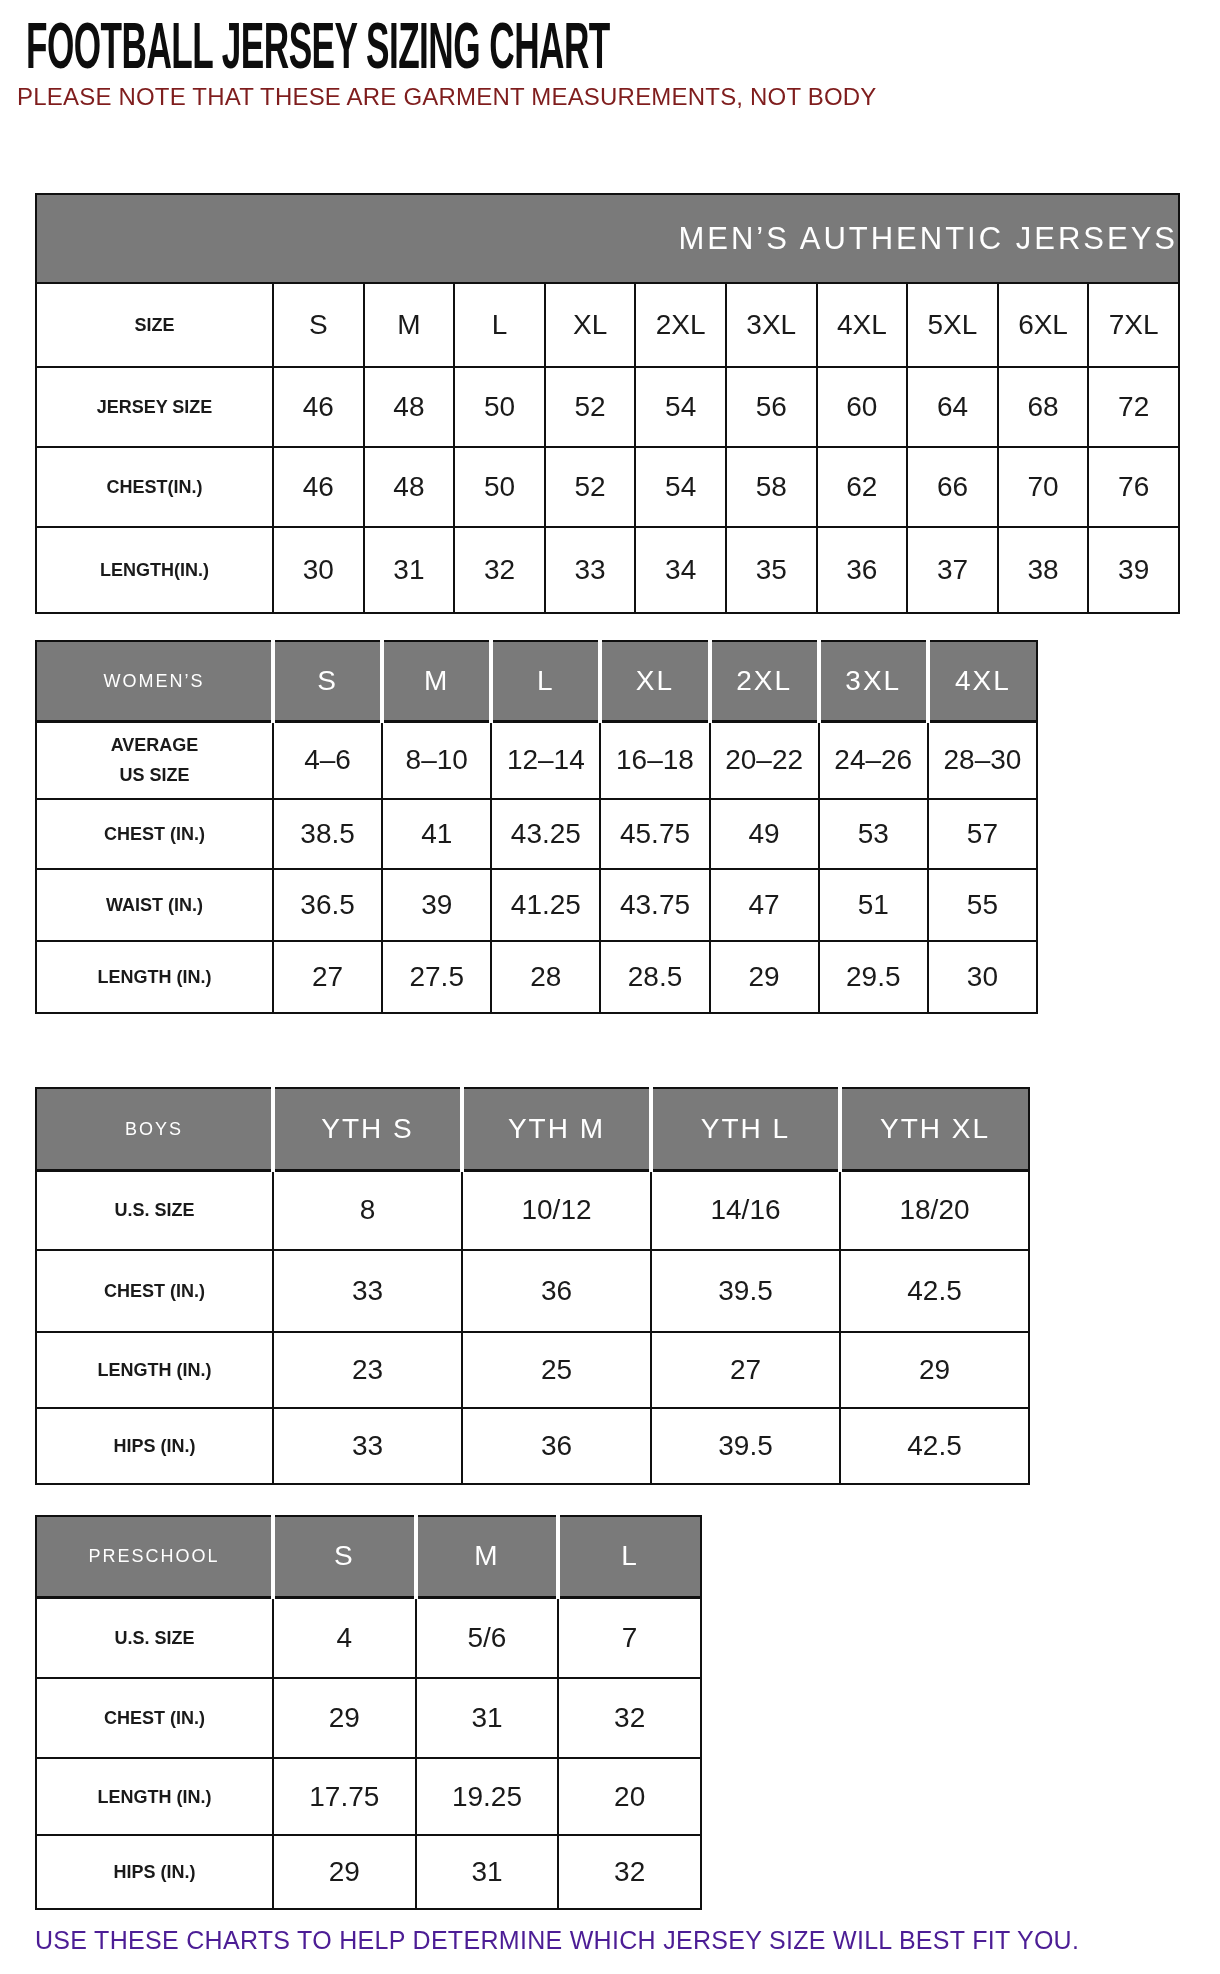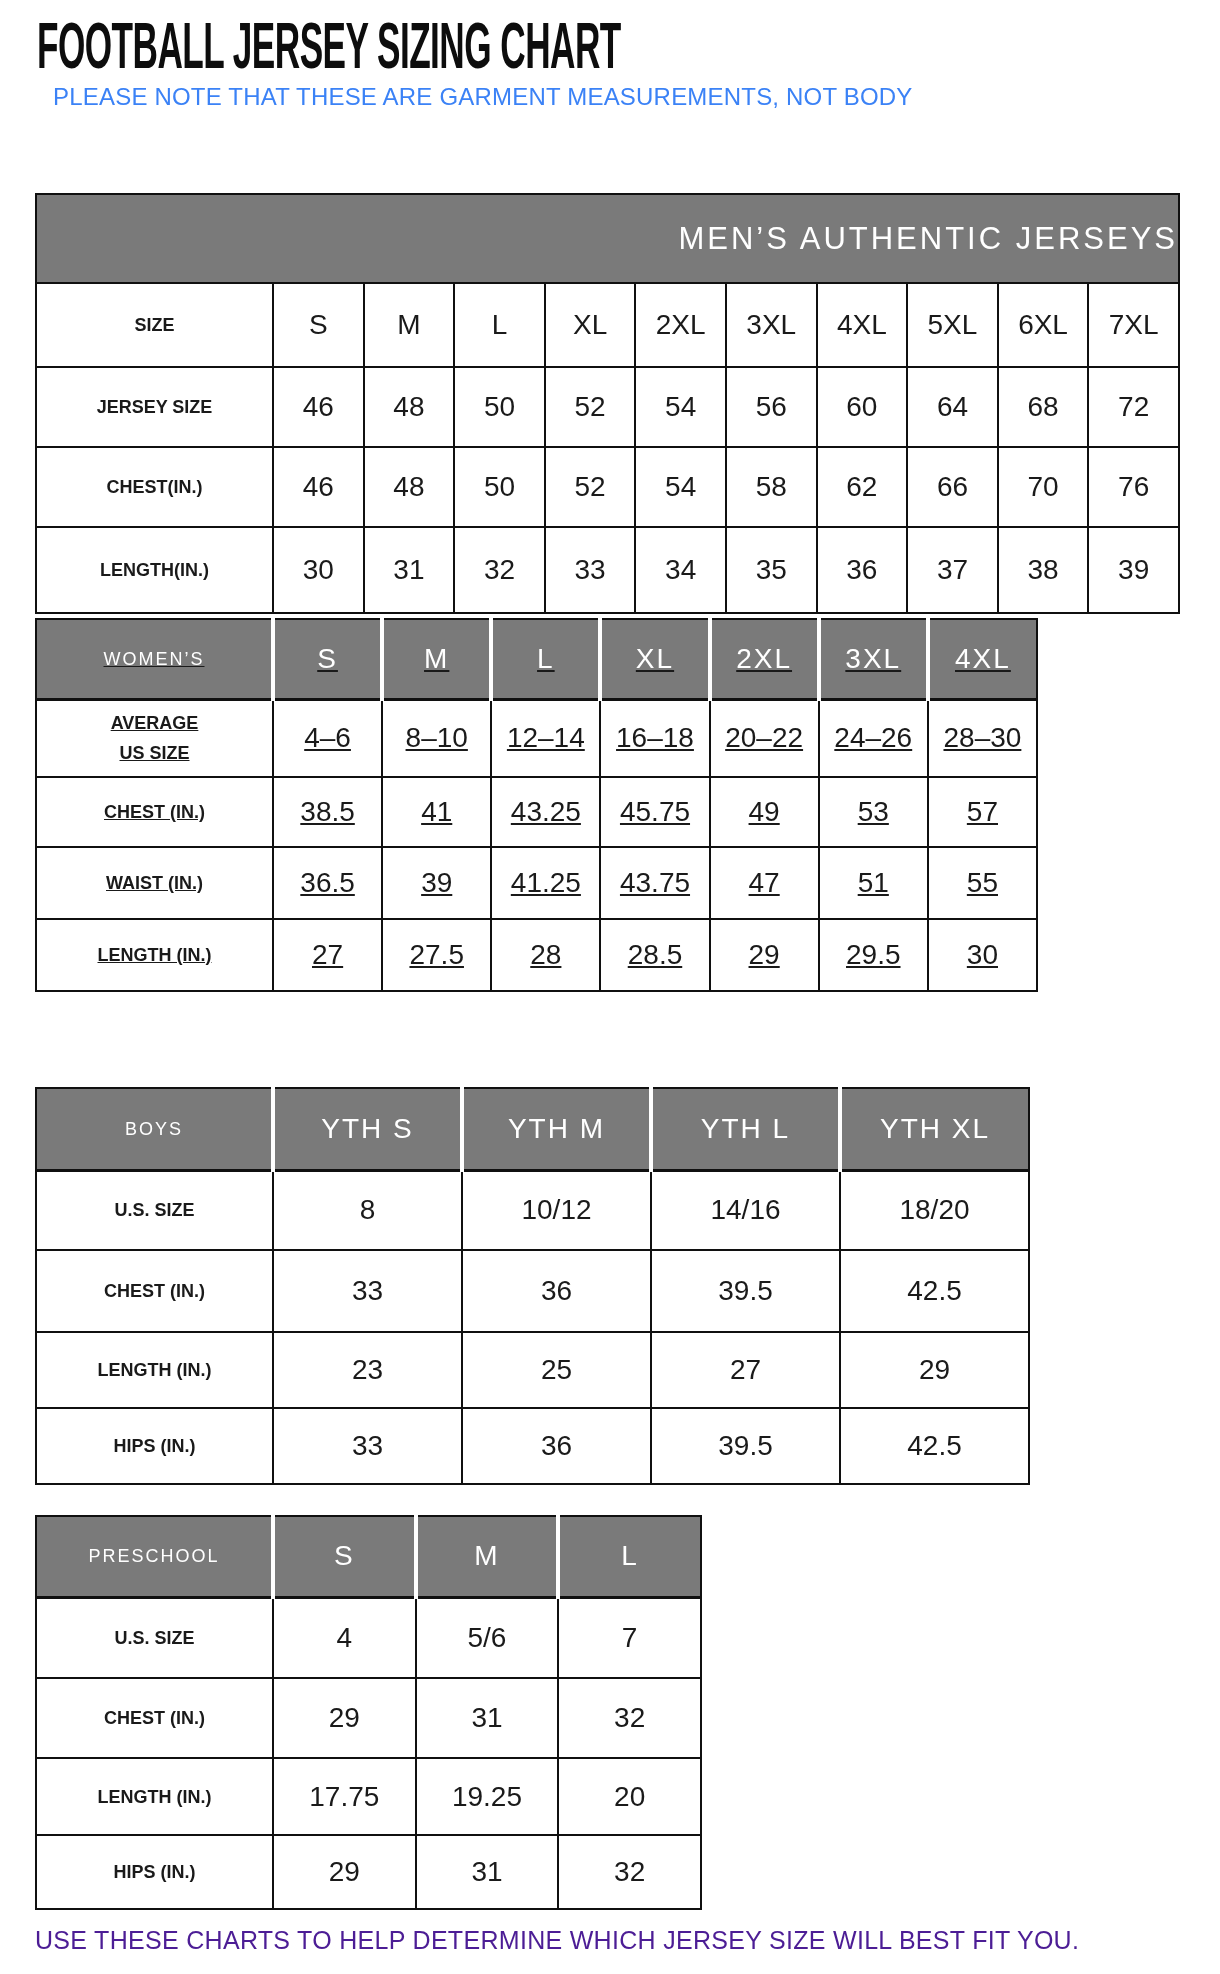--- a/index.html
+++ b/index.html
@@ -1,26 +1,26 @@
 <!DOCTYPE html>
 <html><head>
 <meta charset="utf-8">
 <style>
   html,body{margin:0;padding:0;background:#ffffff;}
   .page{position:relative;width:1220px;height:1974px;background:#ffffff;overflow:hidden;
         font-family:"Liberation Sans", sans-serif;color:#1a1a1a;}
 
   
-  .title{position:absolute;left:37px;top:14px;white-space:nowrap;text-align:right;}
+  .title{position:absolute;left:26px;top:14px;white-space:nowrap;text-align:right;}
   .title-inner{display:inline-block;font-size:64px;font-weight:700;color:#0d0d0d;
                letter-spacing:-1px;transform:scaleX(0.55);transform-origin:0 0;line-height:1.0;}
 
   
-  .note{position:absolute;left:53px;top:82px;font-size:24px;line-height:29px;
-        color:#3b82f6;font-weight:400;letter-spacing:0.2px;}
+  .note{position:absolute;left:17px;top:82px;font-size:24px;line-height:29px;
+        color:#7f1d1d;font-weight:400;letter-spacing:0.2px;}
 
   
   .footer{position:absolute;left:35px;top:1926px;font-size:25px;color:#4c1d95;
           font-weight:400;letter-spacing:0.3px;}
 
   
   .tbl{position:absolute;left:35px;}
   .banner{background:#7a7a7a;color:#ffffff;text-align:right;font-size:31px;
           letter-spacing:3px;height:87px;line-height:87px;
           border:2px solid #101010;border-bottom:0;}
@@ -36,21 +36,21 @@
   
   .mens{top:193px;}
   .mens table.grid{width:1145px;}
   .mens .banner{width:1141px;}
   .mens tbody tr:nth-child(1){height:84px;}
   .mens tbody tr:nth-child(2){height:80px;padding-left:24px;}
   .mens tbody tr:nth-child(3){height:80px;}
   .mens tbody tr:nth-child(4){height:86px;}
 
   
-  .womens{top:618px;text-decoration:underline;}
+  .womens{top:640px;}
   .womens table.grid{width:1003px;}
   .womens tbody tr:nth-child(1){height:80px;}
   .womens tbody tr:nth-child(2){height:78px;}
   .womens tbody tr:nth-child(3){height:70px;}
   .womens tbody tr:nth-child(4){height:72px;}
   .womens tbody tr:nth-child(5){height:72px;}
 
   
   .boys{top:1087px;}
   .boys table.grid{width:995px;}

